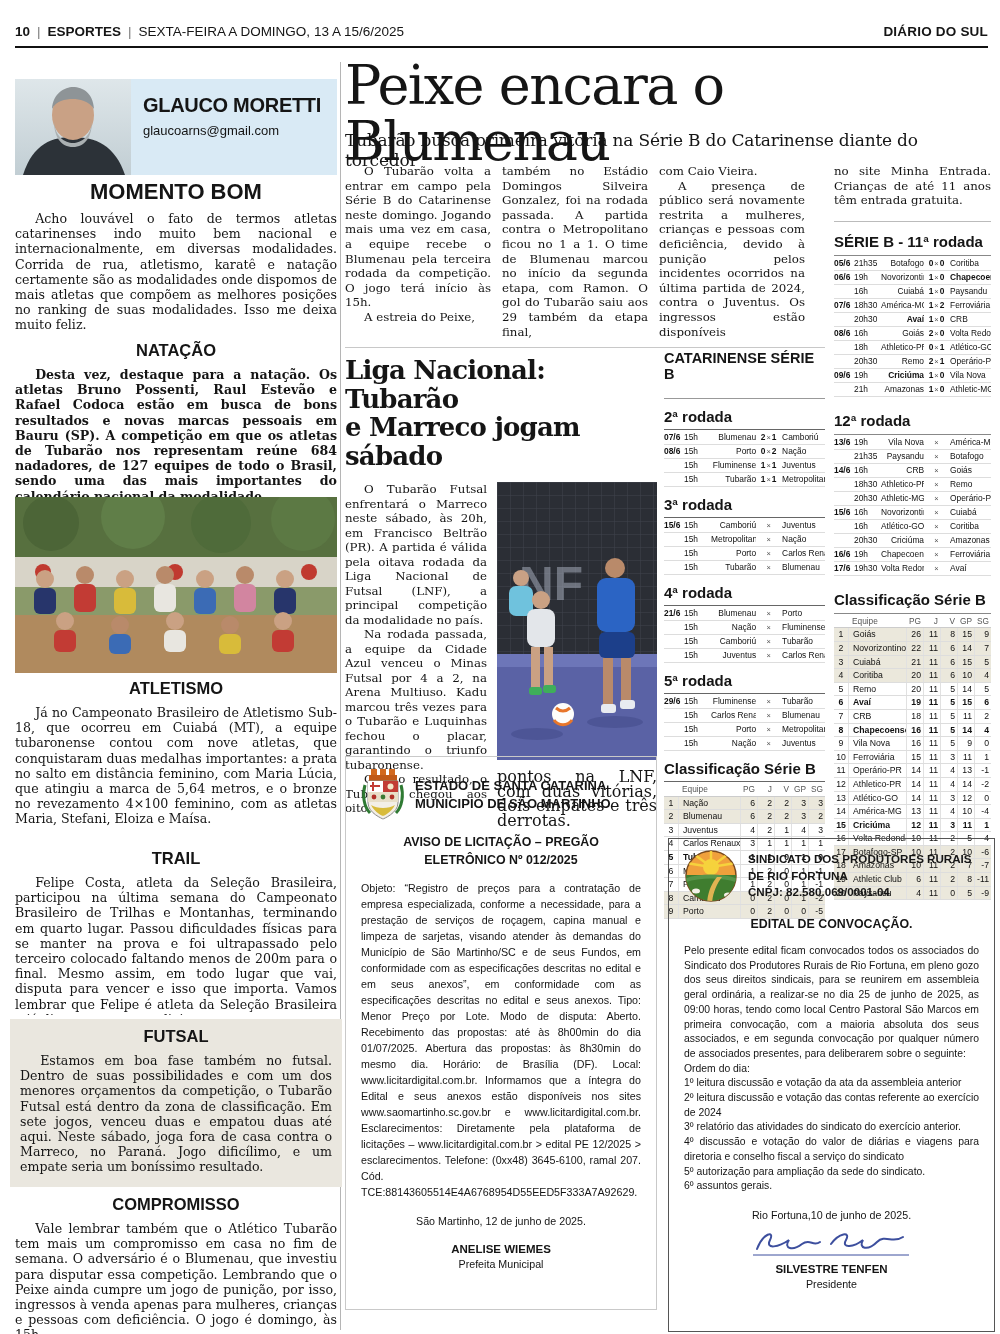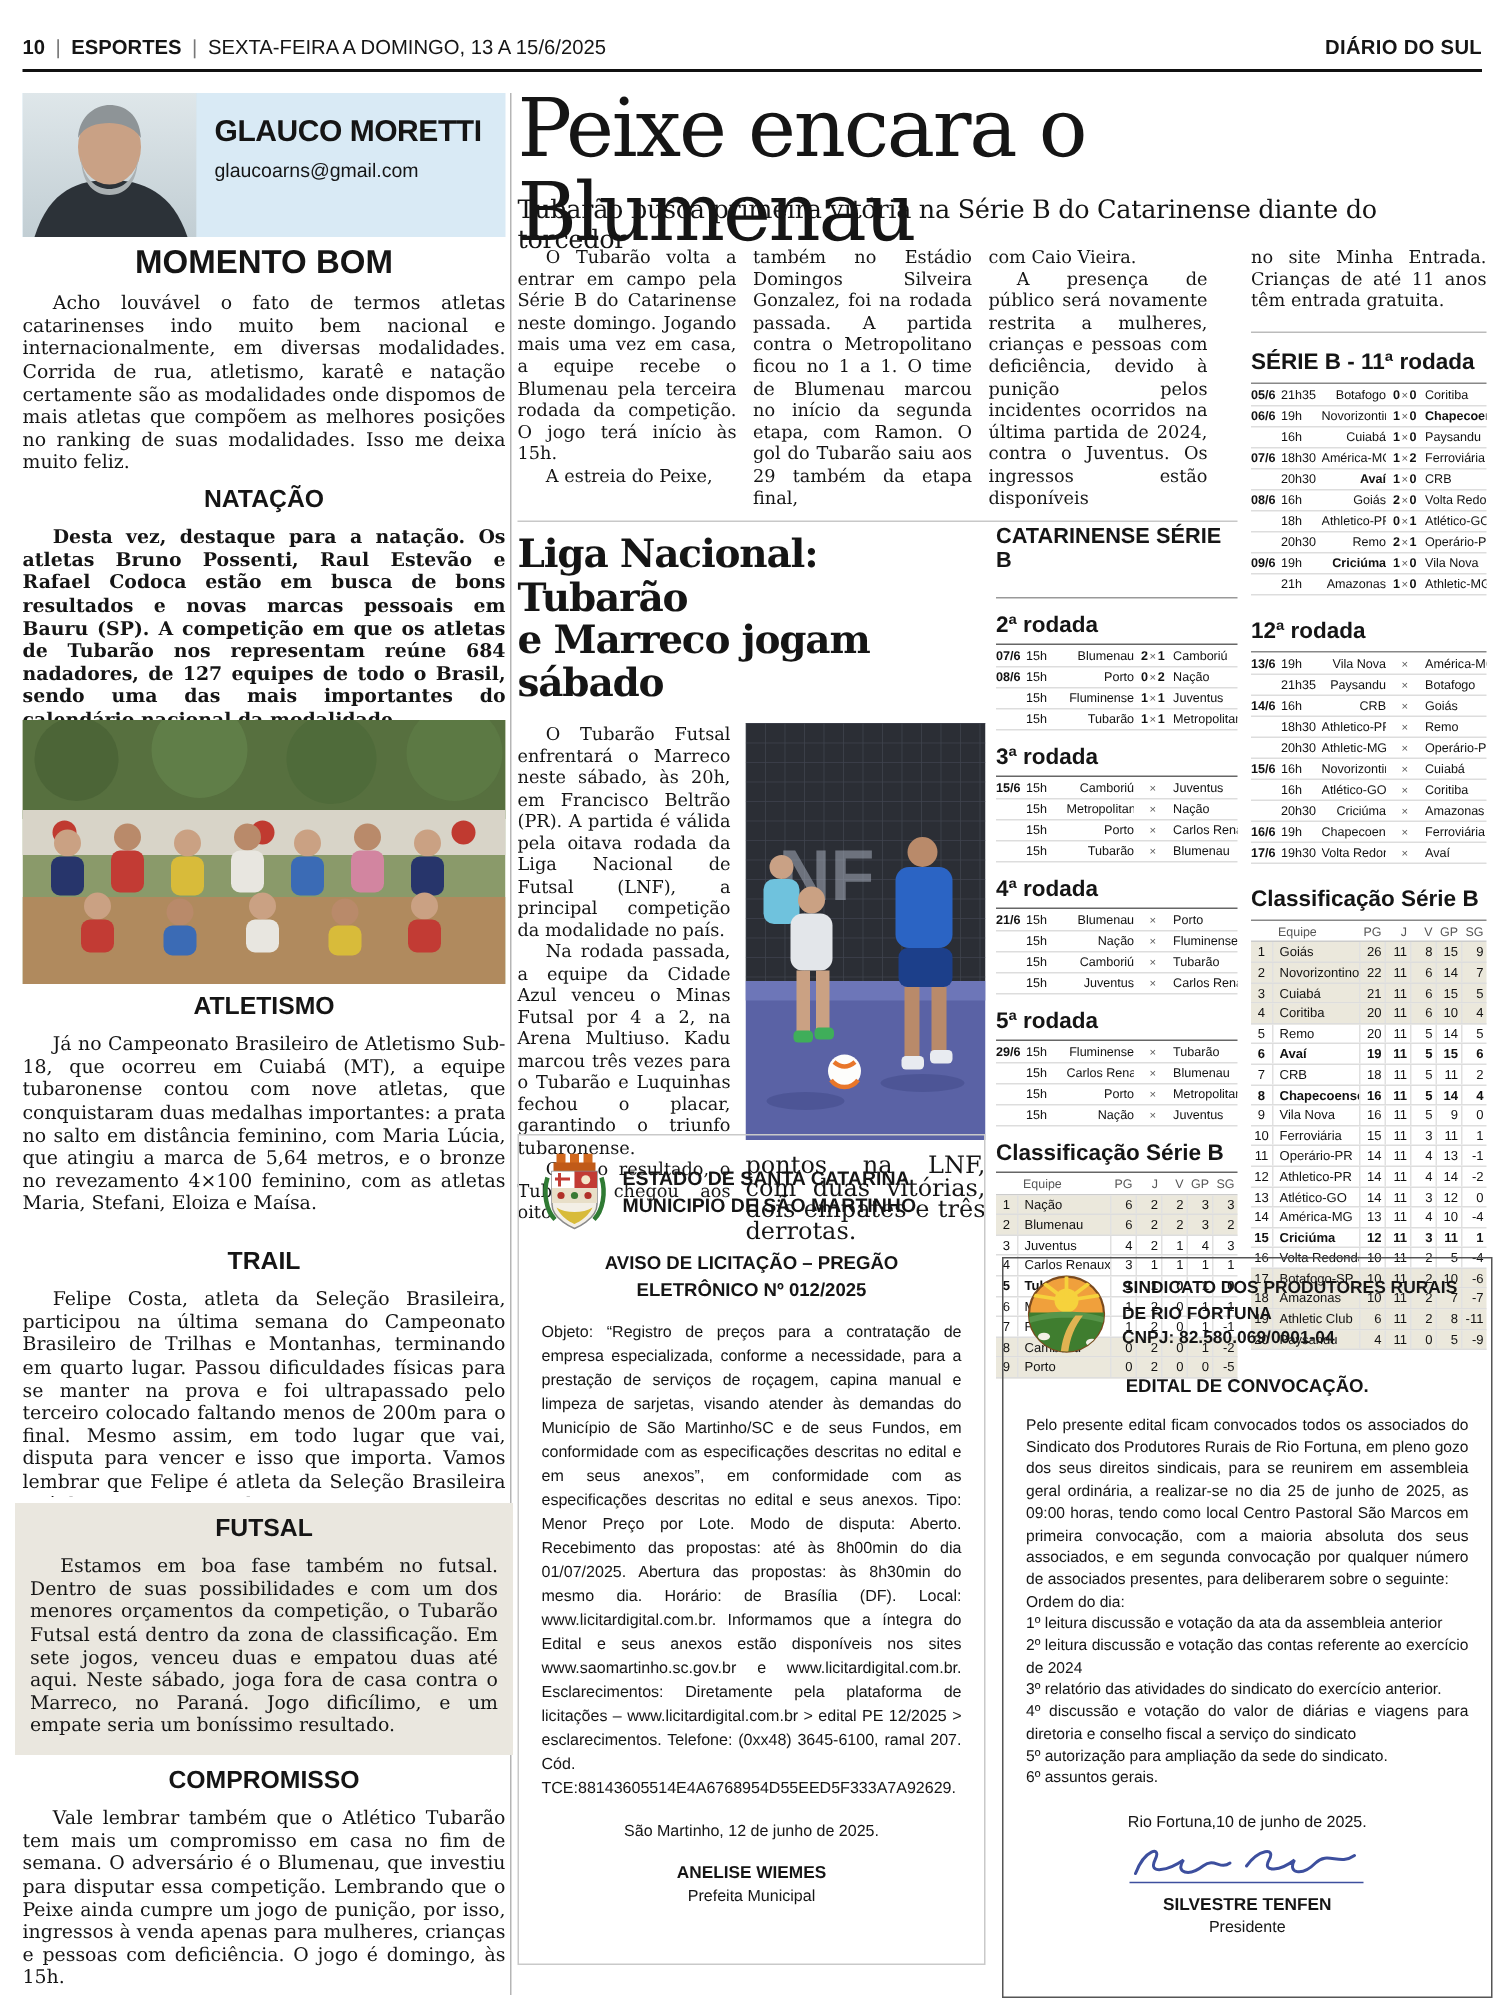--- a/index.html
+++ b/index.html
@@ -13,21 +13,21 @@
   .hdr { position:absolute; left:15px; right:12px; top:24px; height:24px;
          border-bottom:2.5px solid #111; display:flex; justify-content:space-between;
          font-family:"Liberation Sans","DejaVu Sans",sans-serif; font-size:13.5px; align-items:flex-start; }
   .hdr-left { display:flex; gap:7px; align-items:baseline; }
   .hdr .pg, .hdr .sec { font-weight:bold; }
   .hdr .sep { color:#777; font-weight:300; }
   .brand { font-weight:bold; letter-spacing:0.2px; }
   .vdiv { position:absolute; left:340px; top:62px; height:1268px; border-left:1px solid #b5b5b5; }
 
   
-  .leftcol { position:absolute; left:15px; top:62px; width:322px; height:972px; }
+  .leftcol { position:absolute; left:15px; top:79px; width:322px; height:972px; }
   .colbox { position:absolute; top:0; left:0; right:0; height:96px; background:#d9eaf5; display:flex; overflow:hidden; }
   .colid { padding:15px 0 0 12px; font-family:"Liberation Sans","DejaVu Sans",sans-serif; }
   .colname { font-weight:bold; font-size:20px; letter-spacing:-0.3px; }
   .colemail { font-size:13px; margin-top:6px; }
   .momento { position:absolute; top:100px; left:0; width:100%; text-align:center;
              font:bold 22px "Liberation Sans","DejaVu Sans",sans-serif; margin:0; }
   .shead { position:absolute; left:0; width:100%; text-align:center; margin:0;
            font:bold 16.5px "Liberation Sans","DejaVu Sans",sans-serif; }
   .sect { position:absolute; left:0; right:0; font-size:12.6px; line-height:15.2px; text-align:justify; overflow:hidden; }
   .para { margin:0; text-indent:1.6em; }

